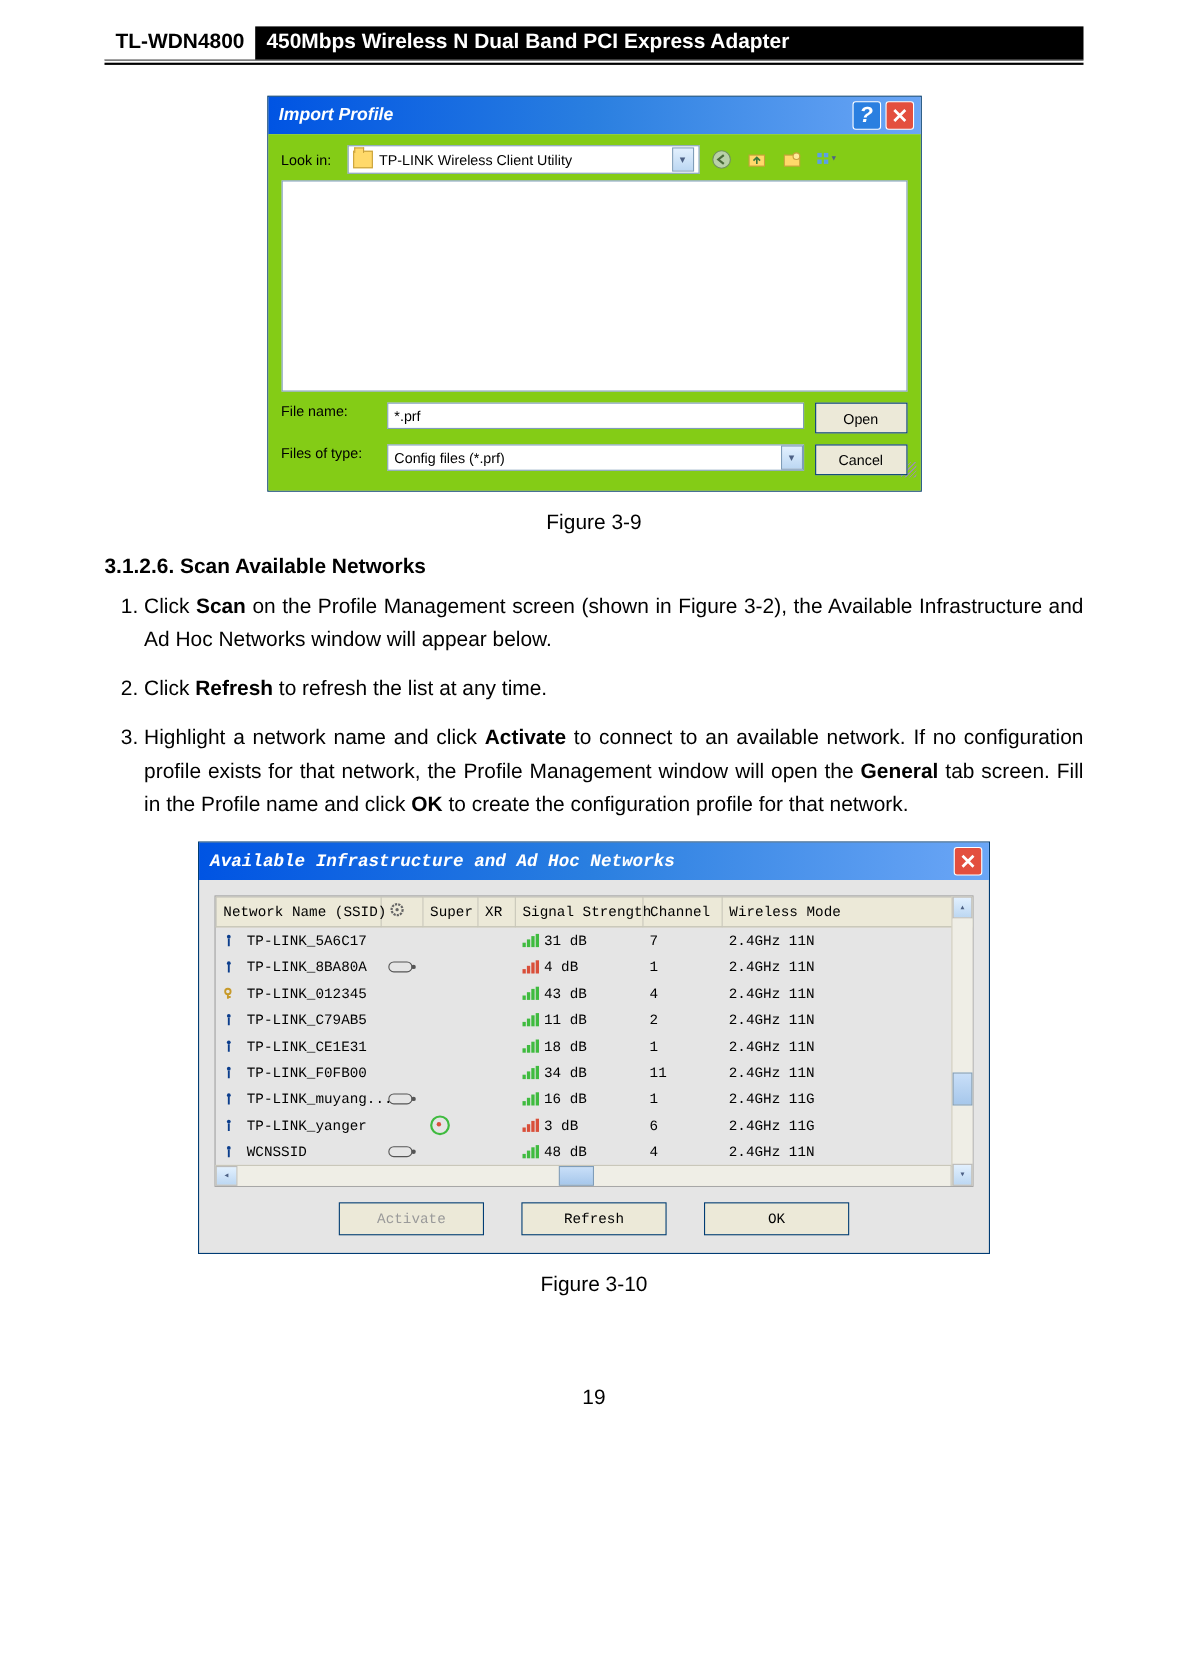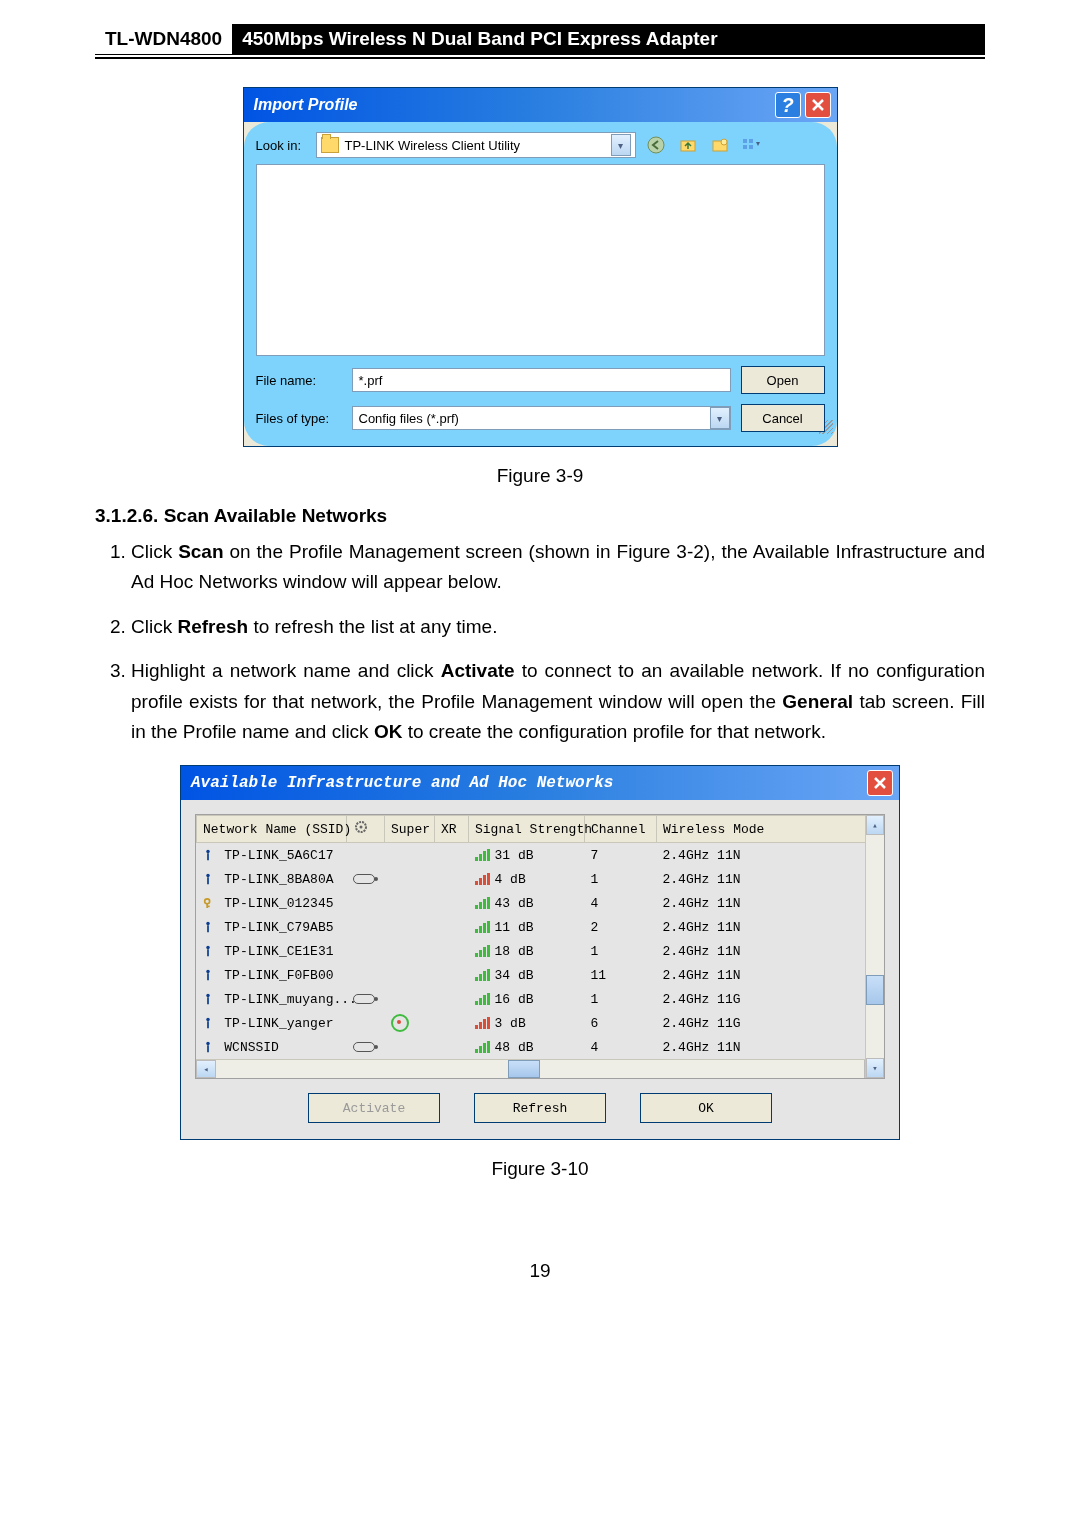--- a/index.html
+++ b/index.html
@@ -17,32 +17,32 @@
 .bold { font-weight:bold; }
 
 
 .dlg { border:1px solid #003c74; background:#ece9d8; margin:0 auto; width:593px; font-family:Tahoma,Arial,sans-serif; }
 .dlg-titlebar { background:linear-gradient(to right,#0054e3,#2a7fe0 50%,#6ba6f6); color:#fff; font-weight:bold; font-style:italic; font-size:16px; display:flex; align-items:center; justify-content:space-between; padding:4px 6px; height:26px; }
 .dlg-ttl { padding-left:4px; }
 .dlg-btns { display:flex; gap:4px; }
 .title-btn { width:26px; height:26px; background:#f05a28; border:1px solid #fff; box-sizing:border-box; display:flex; align-items:center; justify-content:center; color:#fff; font-weight:bold; font-size:20px; border-radius:3px; }
 .title-btn.help { background:#2a7fe0; }
 .title-btn.close { background:#e34f3f; }
-.dlg-body { padding:10px 12px 12px 12px; background:#7dd3fc;border-radius:25px; }
+.dlg-body { padding:10px 12px 12px 12px; background:#84cc16; }
 .lookin-row { display:flex; align-items:center; gap:6px; font-size:13px; margin-bottom:6px; }
 .lookin-row label { width:54px; }
 .lookin-combo { flex:0 0 310px; background:#fff; border:1px solid #7f9db9; height:24px; display:flex; align-items:center; padding:0 4px; gap:6px;justify-content:flex-end; }
 .folder-icon { width:16px; height:14px; background:#ffd96a; border:1px solid #c9a13b; position:relative; }
 .folder-icon::before { content:""; position:absolute; top:-4px; left:0; width:7px; height:4px; background:#ffd96a; border:1px solid #c9a13b; border-bottom:none; }
 .combo-arrow { width:18px; height:20px; background:linear-gradient(#e2f0fe,#bcd7f2); border:1px solid #7f9db9; display:flex; align-items:center; justify-content:center; font-size:10px; color:#4d6185; margin-left:auto; }
 .tool-row { display:flex; gap:4px; }
 .tool-ic { width:26px; height:24px; border:1px solid transparent; display:flex; align-items:center; justify-content:center; font-size:14px; color:#888; }
 .tool-ic.back svg circle { fill:#b9d1a8; stroke:#6f8f5d; }
 .file-area { background:#fff; border:1px solid #7f9db9; height:190px; margin:4px 0 10px 0; }
-.dlg-row { display:flex; align-items:center; gap:10px; font-size:13px; margin-top:10px; }
+.dlg-row { display:flex; gap:10px; font-size:13px; margin-top:10px; }
 .dlg-row label { width:86px; }
 .dlg-row .txt-input { flex:1; background:#fff; border:1px solid #7f9db9; height:22px; padding:0 6px; display:flex; align-items:center; }
 .dlg-row .combo-input { flex:1; background:#fff; border:1px solid #7f9db9; height:22px; display:flex; align-items:center; padding:0 0 0 6px; }
 .dlg-btn { width:82px; height:26px; background:#ece9d8; border:1px solid #003c74; font-size:13px; display:flex; align-items:center; justify-content:center; }
 .resize-grip { width:14px; height:14px; background:repeating-linear-gradient(135deg,#999 0 1px,transparent 1px 3px); margin-left:auto; margin-top:-12px; margin-right:-8px; }
 
 
 .dlg2 { border:1px solid #003c74; background:#e5e5e5; margin:18px auto 0 auto; width:718px; font-family:Liberation Mono, monospace; }
 .dlg2-titlebar { background:linear-gradient(to right,#0054e3,#2a7fe0 50%,#6ba6f6); color:#fff; font-weight:bold; font-style:italic; font-size:16px; display:flex; align-items:center; justify-content:space-between; padding:4px 6px; height:26px; }
 .dlg2-body { padding:14px 14px 16px 14px; }

